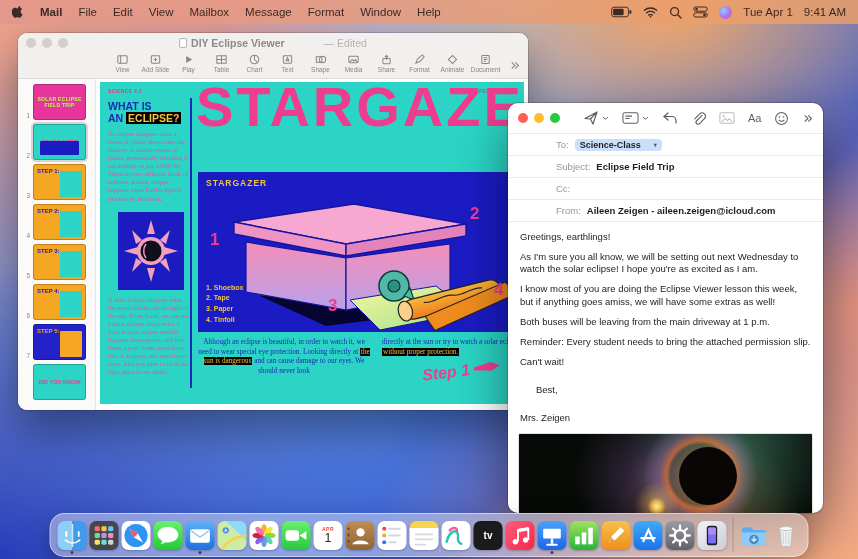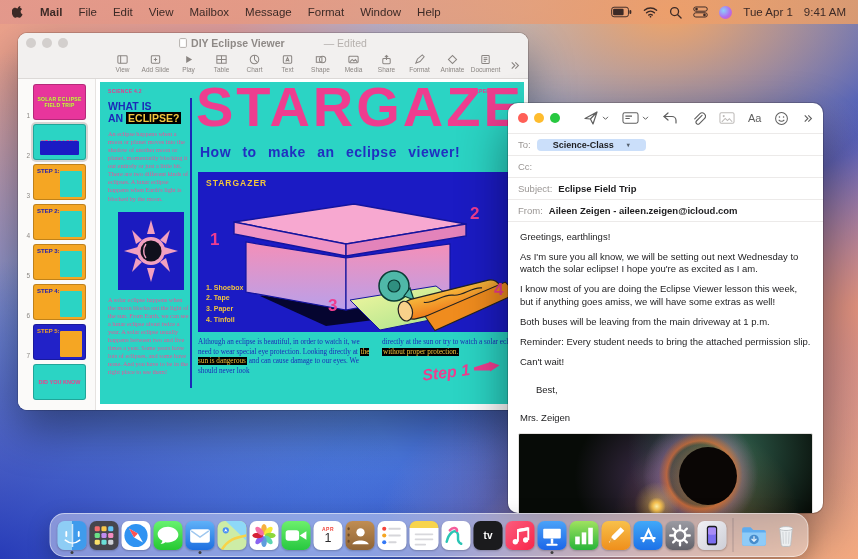--- a/index.html
+++ b/index.html
@@ -81,38 +81,38 @@
   .sl-subtitle { position:absolute; left:100px; top:62px; font-size:14px; font-weight:700; color:#2030c0;
     word-spacing:7px; letter-spacing:.5px; white-space:nowrap; }
   .sl-materials { position:absolute; left:98px; top:90px; width:320px; height:160px; background:#1b1bc4; }
   .mat-title { position:absolute; left:8px; top:6px; font-size:8.5px; font-weight:800; color:#f2c53d; letter-spacing:1px; }
   .mat-art { position:absolute; left:0; top:12px; width:320px; height:148px; }
   .mat-num { position:absolute; color:#ee3d8f; font-size:17px; font-weight:800; }
   .mat-list { position:absolute; left:8px; bottom:6px; list-style:none; font-size:7px; font-weight:700;
     color:#f2c53d; line-height:1.55; }
   .sl-footer { position:absolute; left:98px; top:256px; width:322px; display:flex; gap:12px;
     font-family:"Liberation Serif", serif; font-size:7.2px; color:#1b2ab8; line-height:1.35; }
-  .fcol1 { width:172px; } .fcol2 { width:138px; }
+  .fcol1 { width:172px;text-align:center; } .fcol2 { width:138px; }
   .hl-b { background:#000; color:#f2c53d; padding:0 1px; }
   .sl-step { position:absolute; left:322px; top:280px; display:flex; align-items:center; gap:4px;
     color:#ee3d8f; font-size:16px; font-weight:800; font-style:italic; transform:rotate(-7deg); }
 
   
   .mail-window { position:absolute; left:508px; top:103px; width:315px; height:410px; border-radius:10px;
     background:#fff; box-shadow:0 22px 50px rgba(0,0,0,.45), 0 0 0 1px rgba(0,0,0,.18); z-index:20; overflow:hidden; }
   .mail-toolbar { height:30px; display:flex; align-items:center; padding:0 10px; gap:13px; }
   .light.red{background:#ff5f57;} .light.yellow{background:#febc2e;} .light.green{background:#28c840;}
   .mt-ic { display:inline-flex; align-items:center; color:#5f5f5f; }
   .mt-group { display:flex; align-items:center; gap:3px; }
   .mt-aa { font-size:11px; font-weight:400; color:#5f5f5f; }
   .mt-more { margin-left:auto; }
   .mail-field { height:22px; display:flex; align-items:center; padding:0 10px; border-top:1px solid #eceae9;
     font-size:9.5px; }
-  .mf-label { color:#9a9694; margin-right:6px; }
-  .token { background:#cbdffa; color:#1d1d1f; font-weight:700; border-radius:4px; padding:1px 16px;
+  .mf-label { color:#9a9694; margin-right:6px;margin-left:38px; }
+  .token { background:#cbdffa; color:#1d1d1f; font-weight:700; border-radius:4px; padding:1px 5px;
     display:inline-flex; align-items:center; gap:13px; font-size:9px; }
   .token .tk-chev { font-size:6px; color:#55606e; }
   .mf-value { color:#1d1d1f; font-weight:700; }
   .mf-gray { color:#8e8a88; }
   .mf-right { margin-left:auto; display:flex; align-items:center; gap:5px; }
   .dropdown { display:inline-flex; align-items:center; gap:5px; border:1px solid #d5d2d0; border-radius:5px;
     padding:1px 2px 1px 7px; font-size:9px; font-weight:700; color:#1d1d1f; background:#fff; }
   .stepper { width:12px; height:12px; border-radius:3px; background:#3478f6; display:flex; align-items:center;
     justify-content:center; }
   .mail-body { padding:9px 12px 0; font-size:9.5px; color:#1d1d1f; line-height:1.28; border-top:1px solid #eceae9; }
@@ -418,21 +418,20 @@
                 <circle cx="29" cy="33" r="10.5" fill="#10101c"></circle>
                 <path d="M24 26c-3 4-3 10 0 14" stroke="#f2a0c0" stroke-width="1.4" fill="none"></path>
               </svg>
             </div>
             <p class="sl-para">A solar eclipse happens when the moon blocks out the light of the sun. From Earth, we can see a lunar eclipse about twice a year. A solar eclipse usually happens between two and five times a year. Some years have lots of eclipses, and some have none. And you have to be in the right place to see them!</p>
           </div>
 
           <div class="sl-divider"></div>
 
           <div class="sl-title">STARGAZER</div>
-          <div class="sl-subtitle">How to make an eclipse viewer!</div>
 
           <div class="sl-materials">
             <span class="mat-title">STARGAZER</span>
             <svg class="mat-art" viewBox="0 0 320 148">
               <defs>
                 <linearGradient id="boxg" x1="0" y1="0" x2="0" y2="1">
                     <stop offset="0" stop-color="#f48fb8"></stop>
                     <stop offset="1" stop-color="#b9a0ea"></stop>
                   </linearGradient>
                 <linearGradient id="paperg" x1="0" y1="0" x2="1" y2="1">
@@ -556,25 +555,25 @@
     </div>
 
     <div class="mail-field">
       <span class="mf-label">To:</span>
       <span class="token">
           <span>Science-Class</span>
           <span class="tk-chev">▾</span>
         </span>
     </div>
     <div class="mail-field">
-      <span class="mf-label">Cc:</span>
-    </div>
-    <div class="mail-field">
       <span class="mf-label">Subject:</span>
       <span class="mf-value">Eclipse Field Trip</span>
+    </div>
+    <div class="mail-field">
+      <span class="mf-label">Cc:</span>
     </div>
     <div class="mail-field">
       <span class="mf-label">From:</span>
       <span class="mf-value">Aileen Zeigen - aileen.zeigen@icloud.com</span>
     </div>
 
     <div class="mail-body">
       <p>Greetings, earthlings!</p>
       <p>As I'm sure you all know, we will be setting out next Wednesday to watch the solar eclipse! I hope you're as excited as I am.</p>
       <p>I know most of you are doing the Eclipse Viewer lesson this week, but if anything goes amiss, we will have some extras as well!</p>

